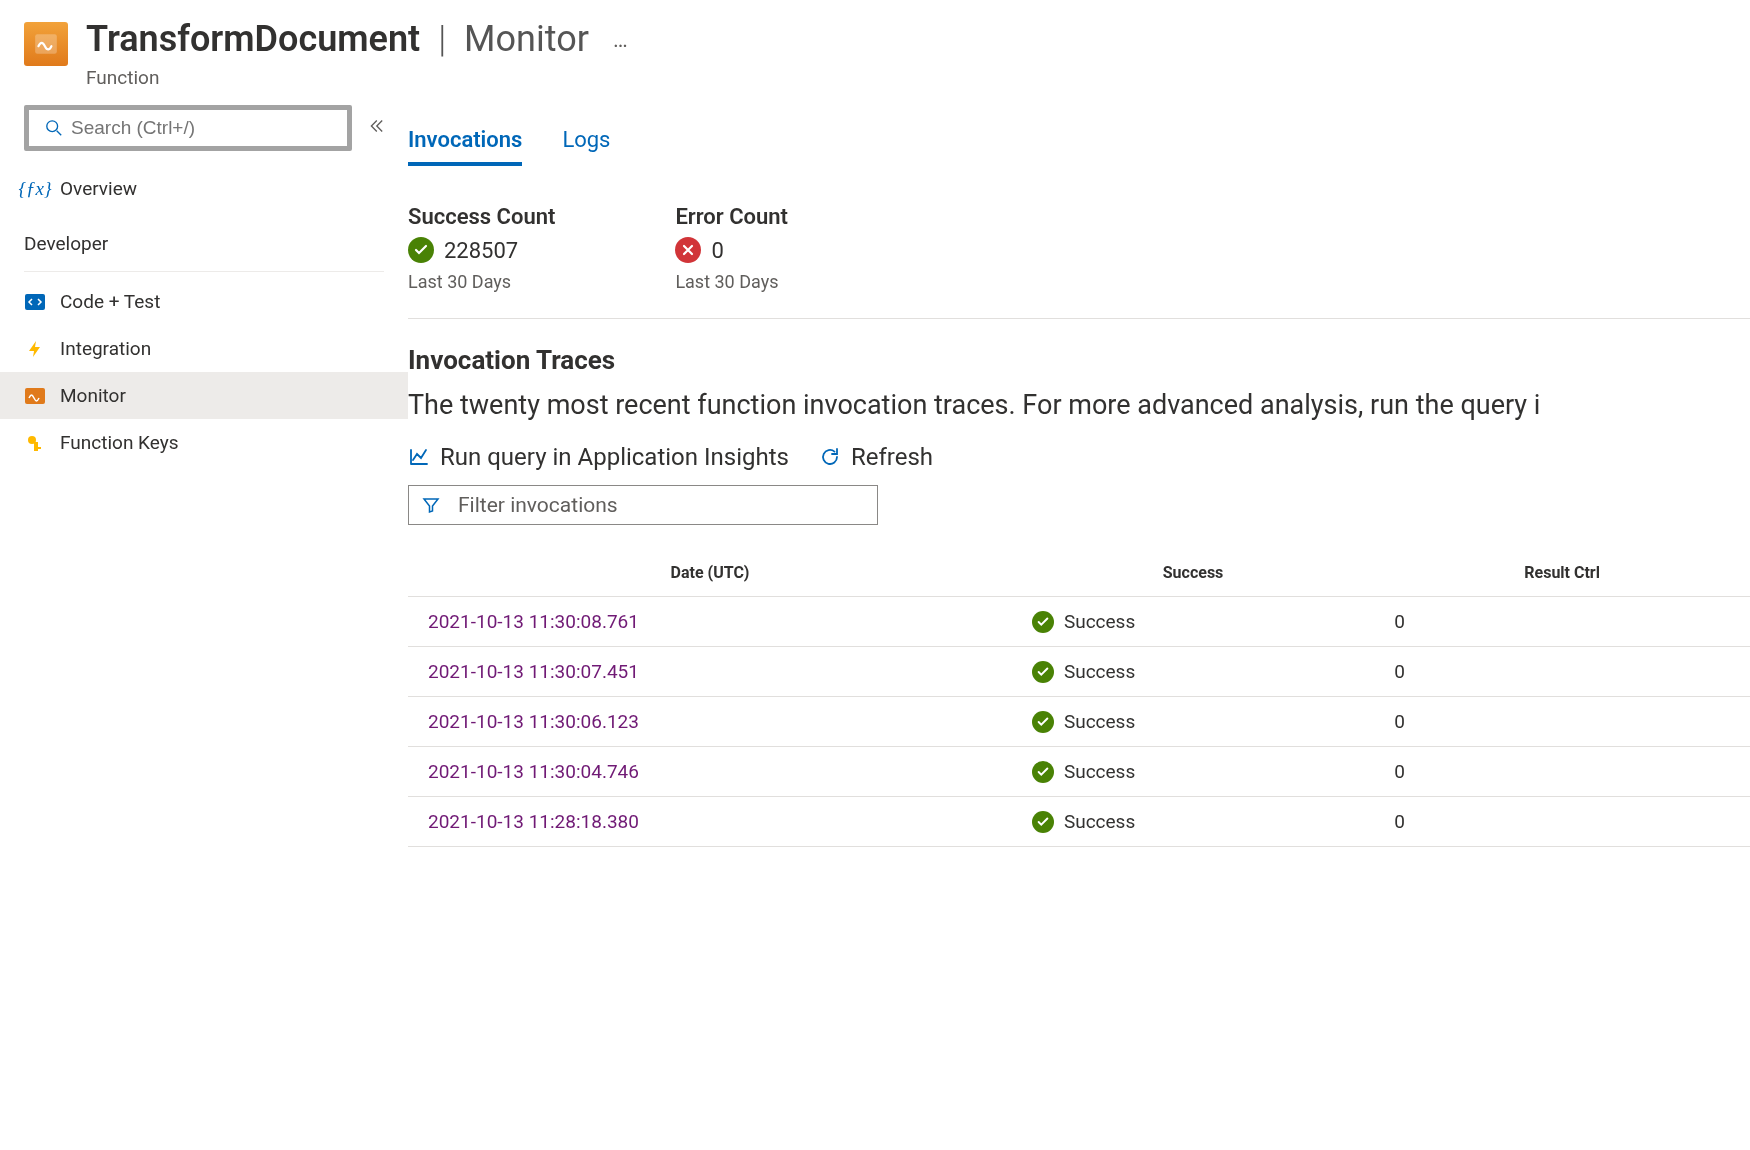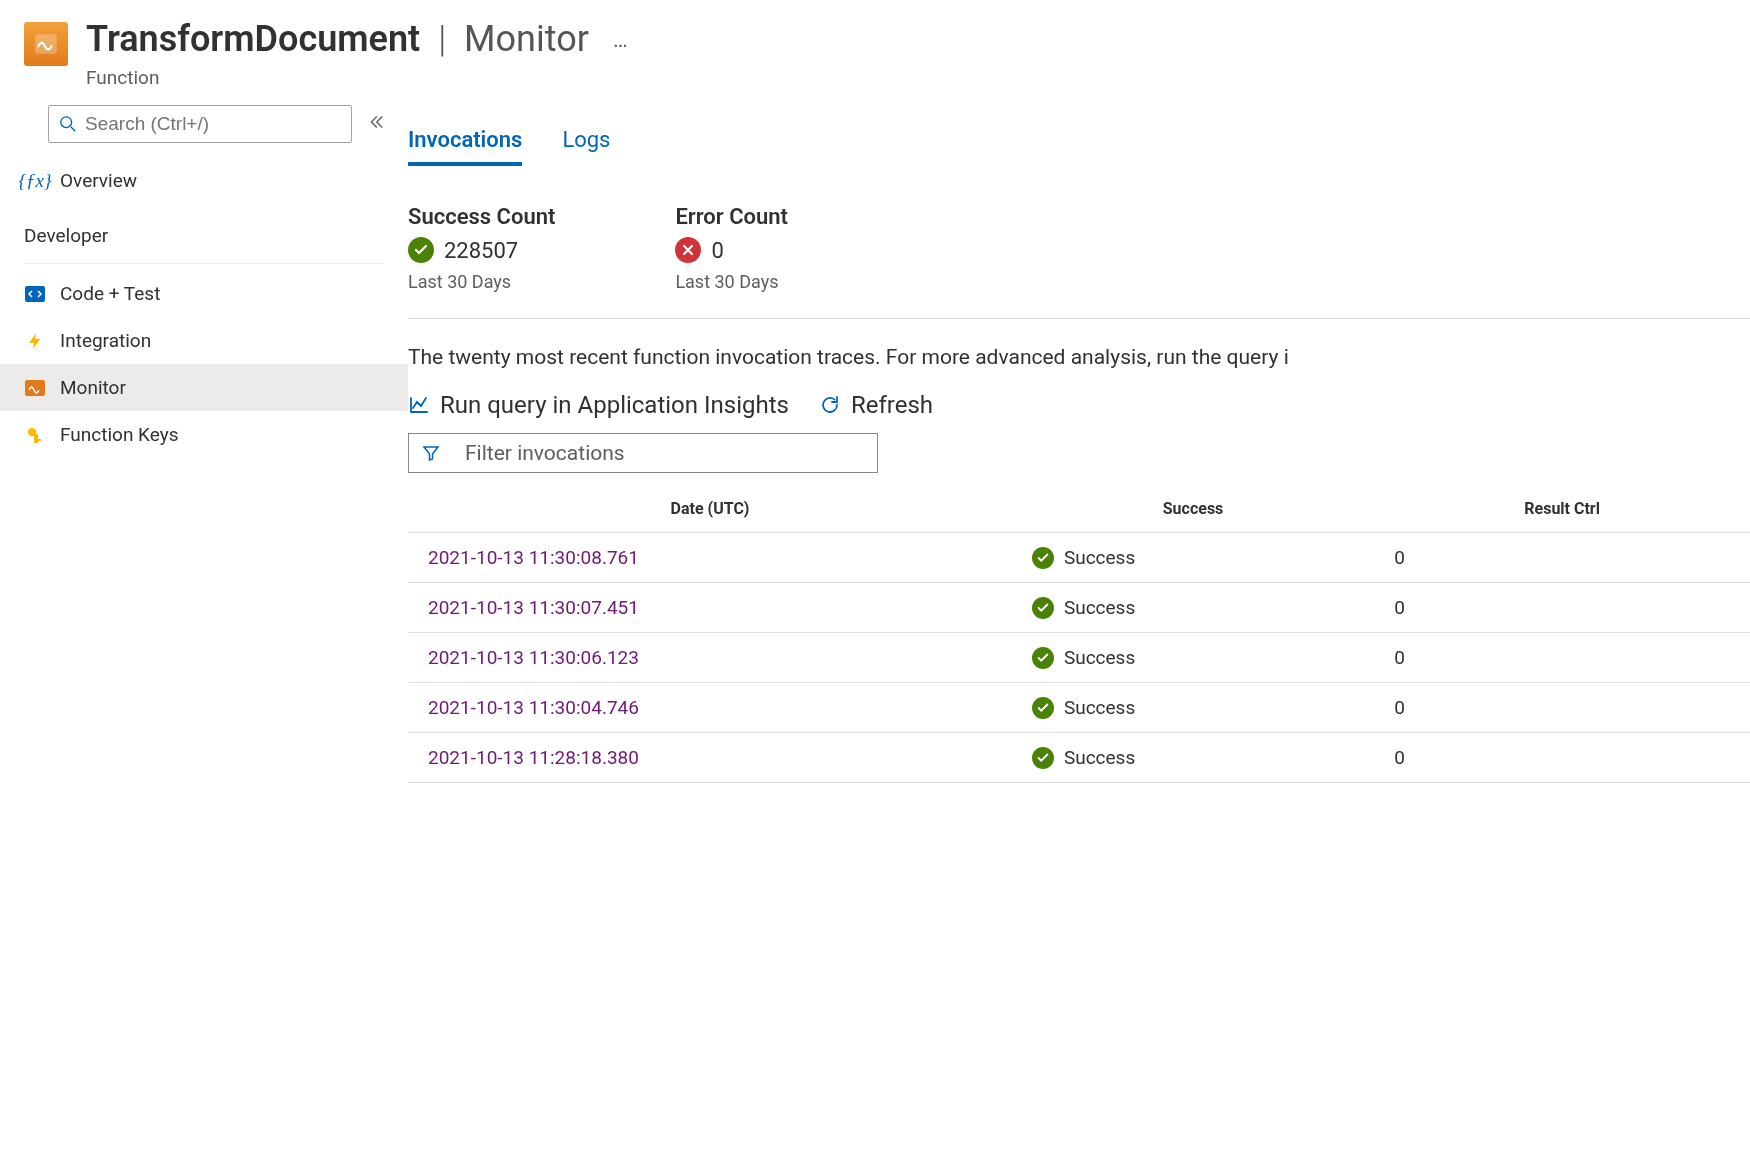--- a/index.html
+++ b/index.html
@@ -39,26 +39,25 @@
   .sidebar {
     width: 408px;
     flex-shrink: 0;
     padding: 6px 0 0 0;
   }
   .search-row { display: flex; align-items: center; gap: 14px; padding: 0 24px 14px 24px;}
   .search-box {
     flex: 1;
     display: flex;
     align-items: center;
-    border: 1px solid #a3a3a3;
+    border: 5px solid #a3a3a3;
     border-radius: 2px;
-    padding: 7px 10px;
+    padding: 7px 16px;
     gap: 8px;
     font-size: 19px;
-    margin-left: 24px;
   }
   .search-box input {
     border: none; outline: none; flex: 1; font-size: 19px; color: #605e5c;
   }
   .collapse-chev { color: #605e5c; font-size: 20px; cursor: pointer; }
   .nav-item {
     display: flex; align-items: center;
     gap: 14px;
     padding: 12px 24px;
     font-size: 19px;
@@ -87,32 +86,32 @@
     border-bottom: 4px solid transparent;
   }
   .tab.active { font-weight: 600; border-bottom-color: #0067b8; }
   .stats-row { display: flex; gap: 120px; padding: 28px 0 16px 0; }
   .stat-block { display: flex; flex-direction: column; gap: 8px; }
   .stat-title { font-size: 22px; font-weight: 600; }
   .stat-value-row { display: flex; align-items: center; gap: 10px; font-size: 22px; }
   .stat-period { font-size: 18px; color: #605e5c; }
   .divider-h { border-top: 1px solid #e1dfdd; margin: 10px 0 26px 0; }
   .traces-title { font-size: 26px; font-weight: 700; margin-bottom: 14px; }
-  .traces-desc { font-size: 21px; color: #323130; margin-bottom: 22px; }
+  .traces-desc { font-size: 27px; color: #323130; margin-bottom: 22px; }
   .action-row { display: flex; align-items: center; gap: 30px; margin-bottom: 14px; }
   .action-link {
     display: flex; align-items: center; gap: 10px;
     font-size: 24px; color: #323130; cursor: pointer;
   }
   .action-link svg { color: #0067b8; }
   .filter-box {
-    display: flex; align-items: center; gap: 24px;
+    display: flex; align-items: center; gap: 17px;
     width: 470px; border: 1px solid #8a8886;
     padding: 7px 12px; font-size: 21px; color: #605e5c;
-    margin-bottom: 12px;
+    margin-bottom: 24px;
   }
   table.traces {
     width: 100%; border-collapse: collapse; font-size: 19px;
   }
   table.traces th {
     text-align: center; font-weight: 700; font-size: 16px;
     padding: 14px 20px; border-bottom: 1px solid #e1dfdd;
   }
   table.traces td {
     padding: 13px 20px; border-bottom: 1px solid #e1dfdd;
@@ -250,20 +249,21 @@
                 </svg>
             </span>
             <span>0</span>
           </div>
           <div class="stat-period">Last 30 Days</div>
         </div>
       </div>
 
       <div class="divider-h"></div>
 
+      <div class="traces-title">Invocation Traces</div>
       <div class="traces-desc">The twenty most recent function invocation traces. For more advanced analysis, run the query i</div>
 
       <div class="action-row">
         <div class="action-link">
           <svg width="22" height="22" viewBox="0 0 22 22">
               <path d="M3 18V4M3 18h16M5 14l4-6 4 4 5-8" stroke="#0067b8" stroke-width="1.8" fill="none" stroke-linecap="round"></path>
             </svg>
           <span>Run query in Application Insights</span>
         </div>
         <div class="action-link">

